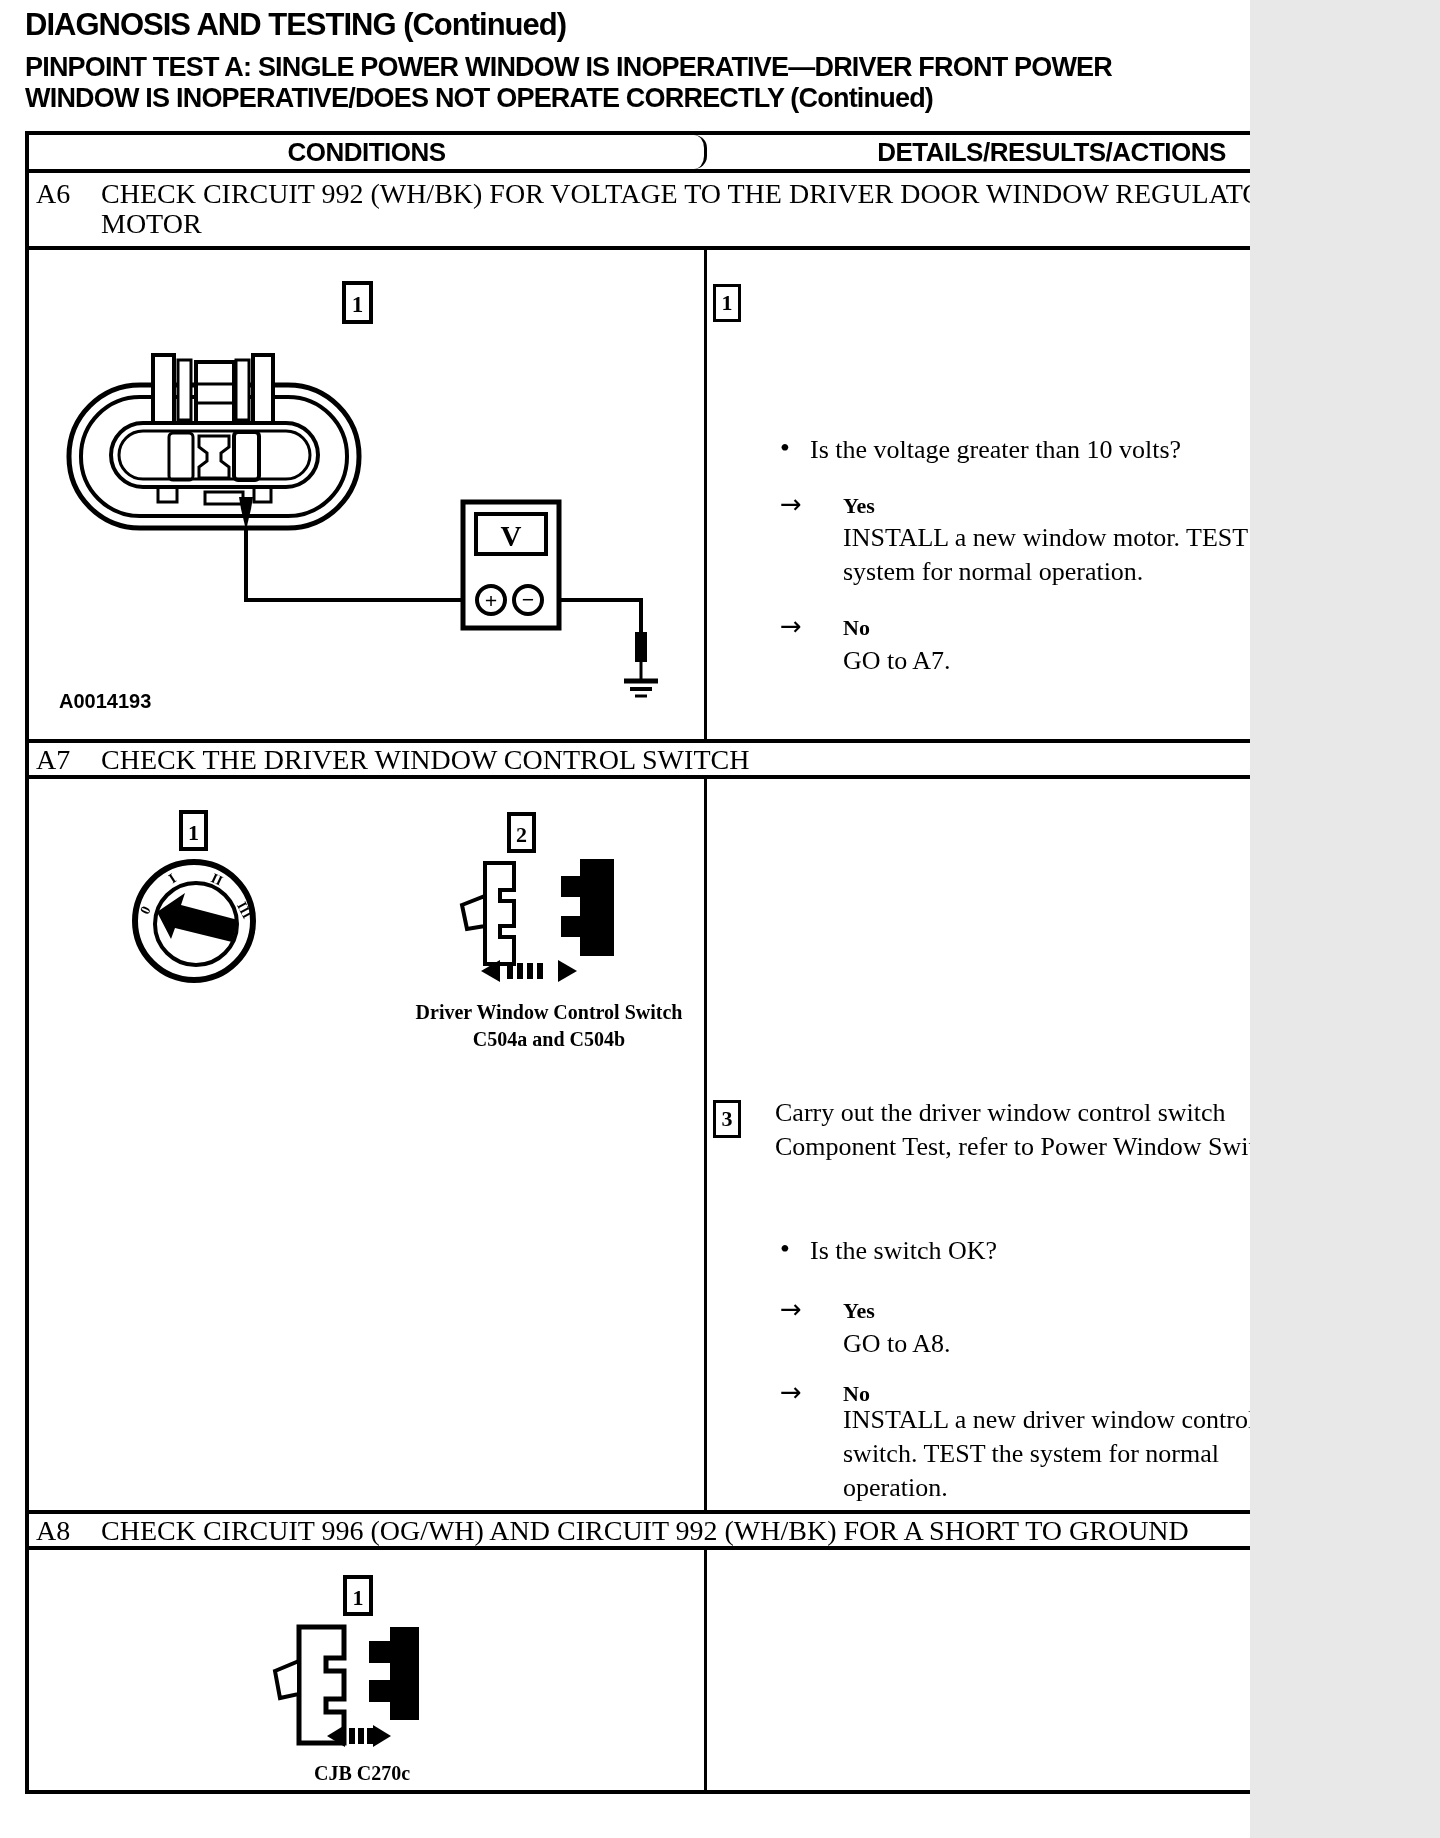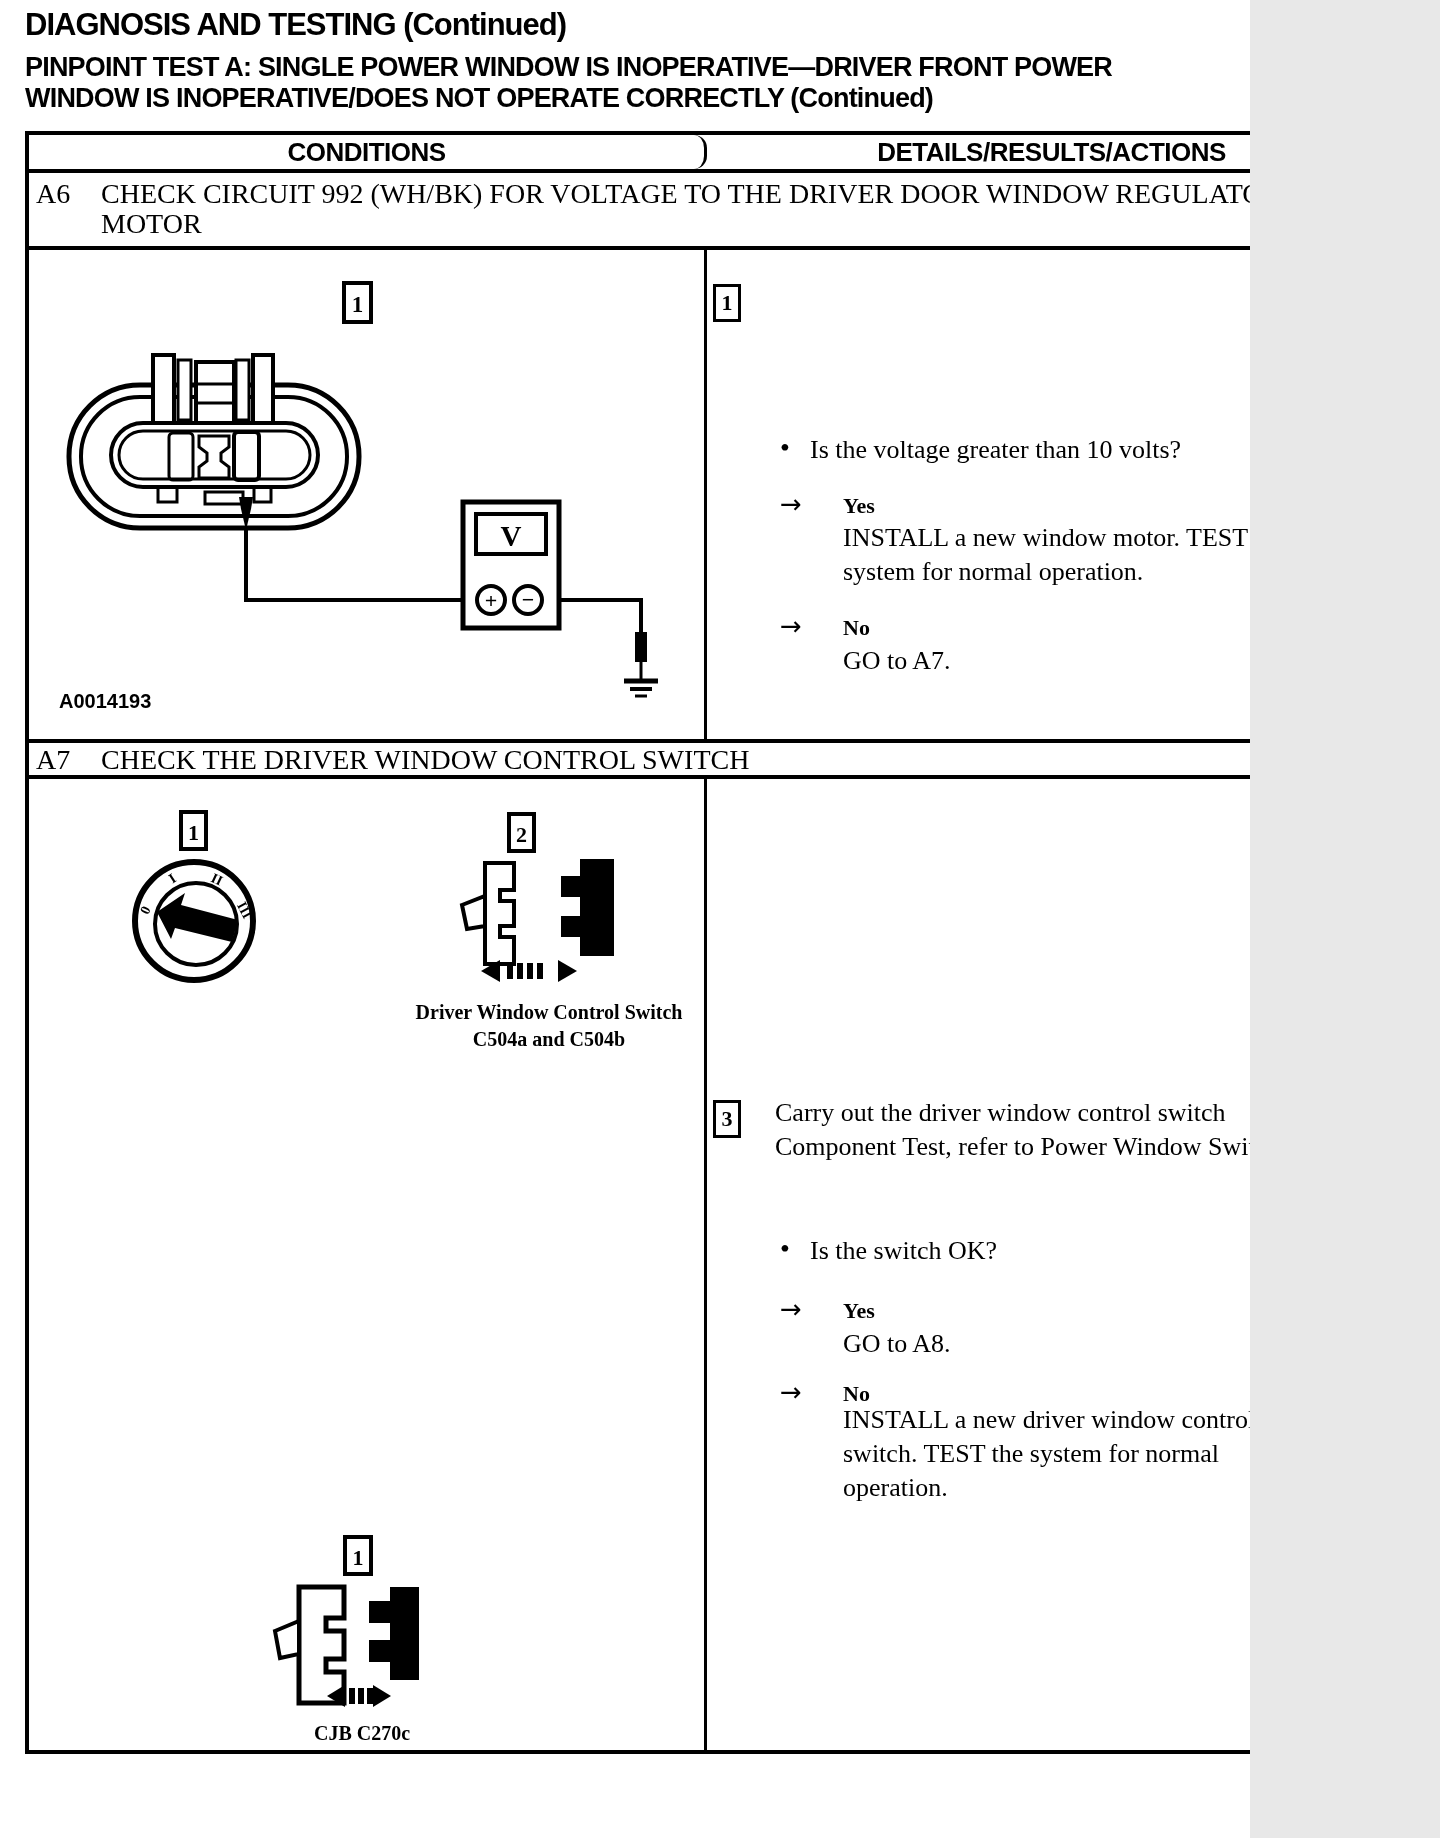--- a/index.html
+++ b/index.html
@@ -188,20 +188,23 @@
         <div class="blabel" style="left:133px;top:515px;">Yes</div>
         <div class="baction" style="left:133px;top:548px;">GO to A8.</div>
         <div class="barrow" style="left:70px;top:596px;">→</div>
         <div class="blabel" style="left:133px;top:598px;">No</div>
         <div class="baction" style="left:133px;top:624px;">INSTALL a new driver window control
 switch. TEST the system for normal
 operation.</div>
       </div>
     </div>
 
+    <div class="row row-title one mid">
+      <span class="tcode">A8</span><span class="ttext">CHECK CIRCUIT 996 (OG/WH) AND CIRCUIT 992 (WH/BK) FOR A SHORT TO GROUND</span>
+    </div>
 
     <div class="row row-content rc-a8">
       <div class="cell-left">
         <svg class="figsvg" width="675" height="236" viewBox="0 0 675 236">
           <g>
             <rect x="316" y="27" width="26" height="37" fill="none" stroke="#000" stroke-width="4"></rect>
             <text x="329" y="55" font-size="22" font-weight="bold" text-anchor="middle">1</text>
           </g>
           <g>
             <path d="M270,77 h45 v31 h-18 v13 h18 v28 h-18 v13 h18 v31 h-45 z" fill="#fff" stroke="#000" stroke-width="5"></path>

